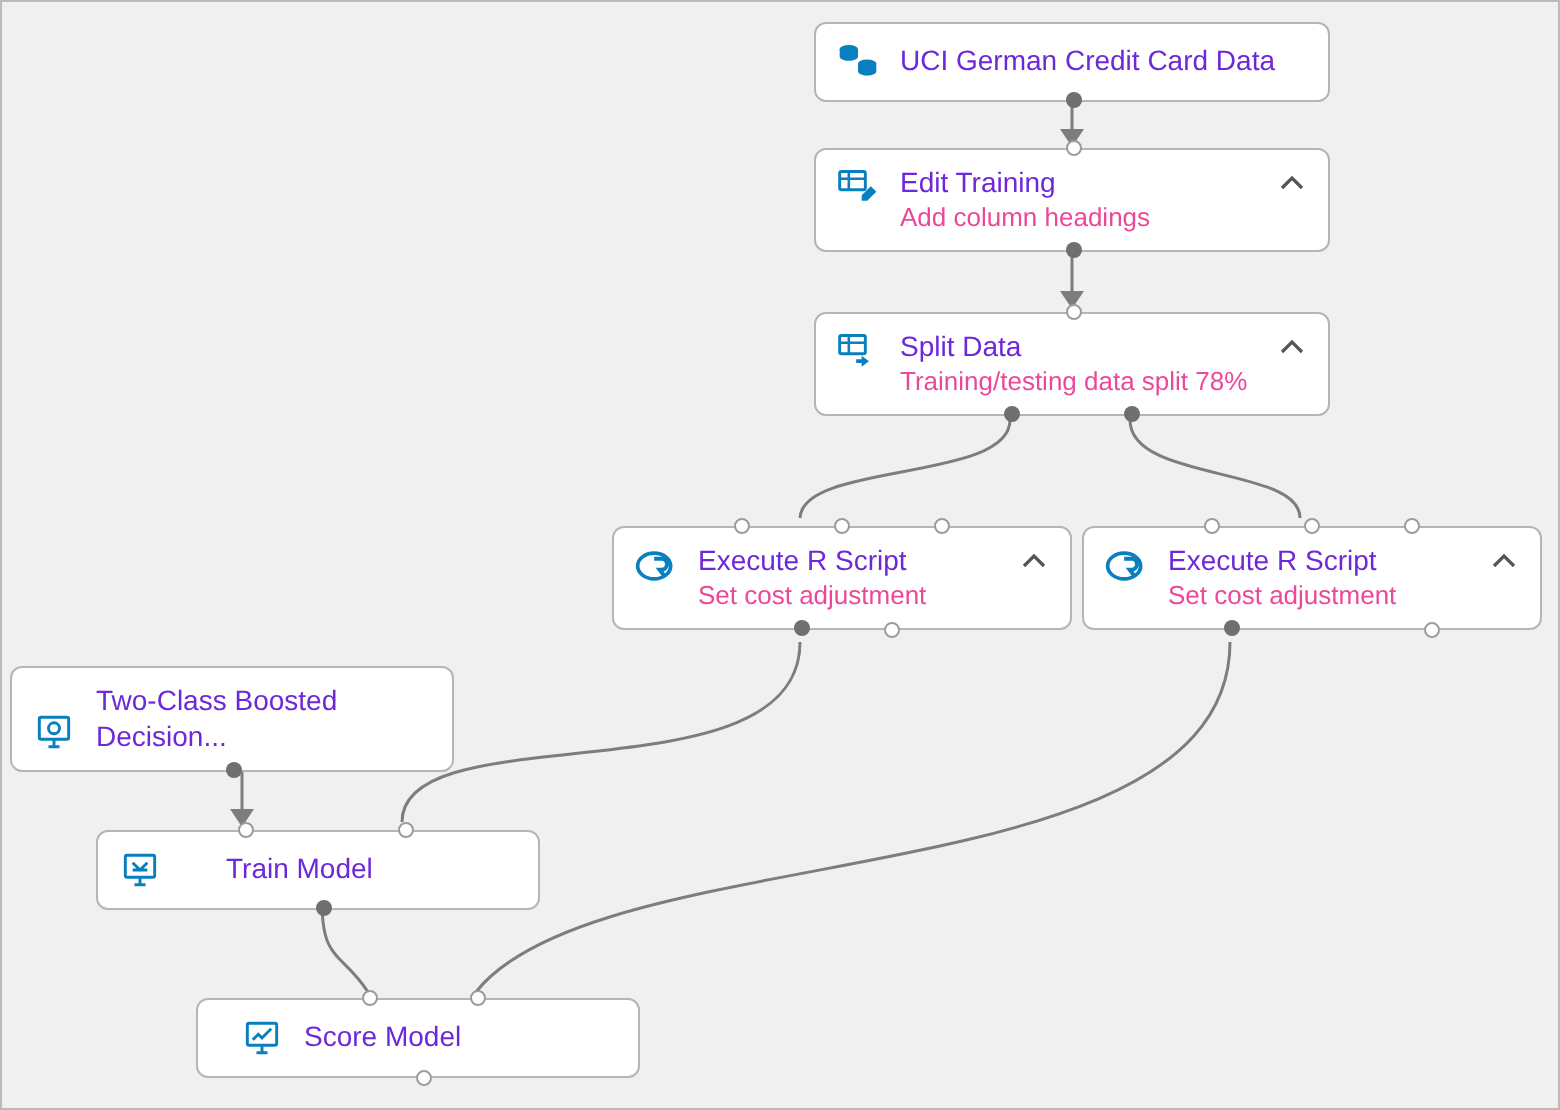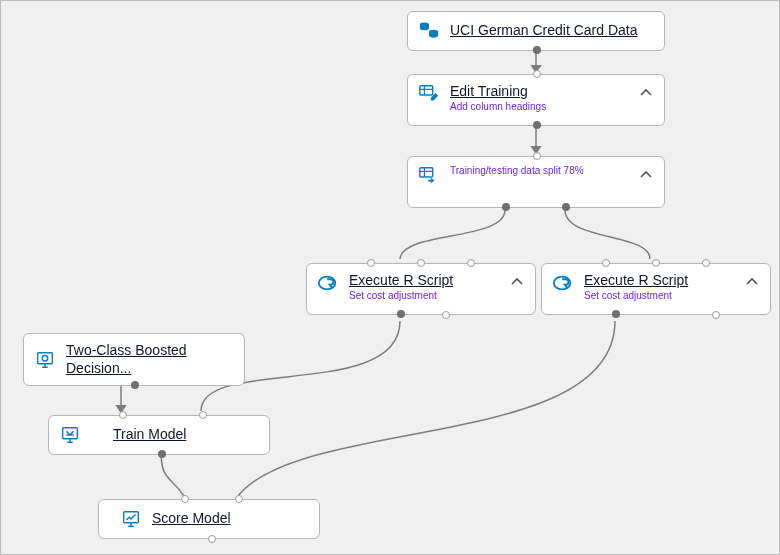--- a/index.html
+++ b/index.html
@@ -38,22 +38,22 @@
   .node.detail { align-items: flex-start; }
   .node .ico {
     width: 22px;
     height: 22px;
     flex: 0 0 22px;
     display: flex;
     align-items: center;
     justify-content: center;
   }
   .node .texts { display: flex; flex-direction: column; line-height: 1.25; }
-  .node .title { color: #0f172a; font-size: 14px; text-decoration: underline; }
-  .node .sub { color: #6d28d9; font-size: 10px; }
+  .node .title { color: #6d28d9; font-size: 14px; }
+  .node .sub { color: #ec4899; font-size: 13px; }
   .caret {
     position: absolute;
     right: 12px;
     top: 10px;
     width: 12px;
     height: 12px;
   }
   .port {
     position: absolute;
     width: 8px;
@@ -141,20 +141,21 @@
 
   <div class="node detail" style="left:406px; top:155px; width:258px; height:52px;">
     <span class="ico">
       <svg viewBox="0 0 24 24" width="22" height="22">
           <rect x="2" y="3" width="14" height="10" rx="1" fill="none" stroke="#0a7fbf" stroke-width="1.6"></rect>
           <path d="M2 7h14M7 3v10" stroke="#0a7fbf" stroke-width="1.4"></path>
           <path d="M14 20l4-3-4-3v2h-3v2h3z" fill="#0a7fbf"></path>
         </svg>
     </span>
     <div class="texts">
+      <span class="title">Split Data</span>
       <span class="sub">Training/testing data split 78%</span>
     </div>
     <span class="caret">
       <svg viewBox="0 0 12 12" width="12" height="12">
           <path d="M1 8l5-5 5 5" fill="none" stroke="#555" stroke-width="1.6"></path>
         </svg>
     </span>
     <span class="port" style="left:125px; top:-5px;"></span>
     <span class="pin" style="left:94px;  bottom:-4px;"></span>
     <span class="pin" style="left:154px; bottom:-4px;"></span>
@@ -199,21 +200,21 @@
           <path d="M1 8l5-5 5 5" fill="none" stroke="#555" stroke-width="1.6"></path>
         </svg>
     </span>
     <span class="port" style="left:60px;  top:-5px;"></span>
     <span class="port" style="left:110px; top:-5px;"></span>
     <span class="port" style="left:160px; top:-5px;"></span>
     <span class="pin" style="left:70px;  bottom:-4px;"></span>
     <span class="port" style="left:170px; bottom:-5px;"></span>
   </div>
 
-  <div class="node" style="left:22px; top:332px; width:222px;">
+  <div class="node" style="left:4px; top:332px; width:222px;align-items:flex-end;">
     <span class="ico">
       <svg viewBox="0 0 24 24" width="22" height="22">
           <rect x="4" y="4" width="16" height="12" rx="1" fill="none" stroke="#0a7fbf" stroke-width="1.6"></rect>
           <circle cx="12" cy="10" r="3" fill="none" stroke="#0a7fbf" stroke-width="1.6"></circle>
           <path d="M9 20h6M12 16v4" stroke="#0a7fbf" stroke-width="1.6"></path>
         </svg>
     </span>
     <div class="texts">
       <span class="title">Two-Class Boosted Decision...</span>
     </div>

